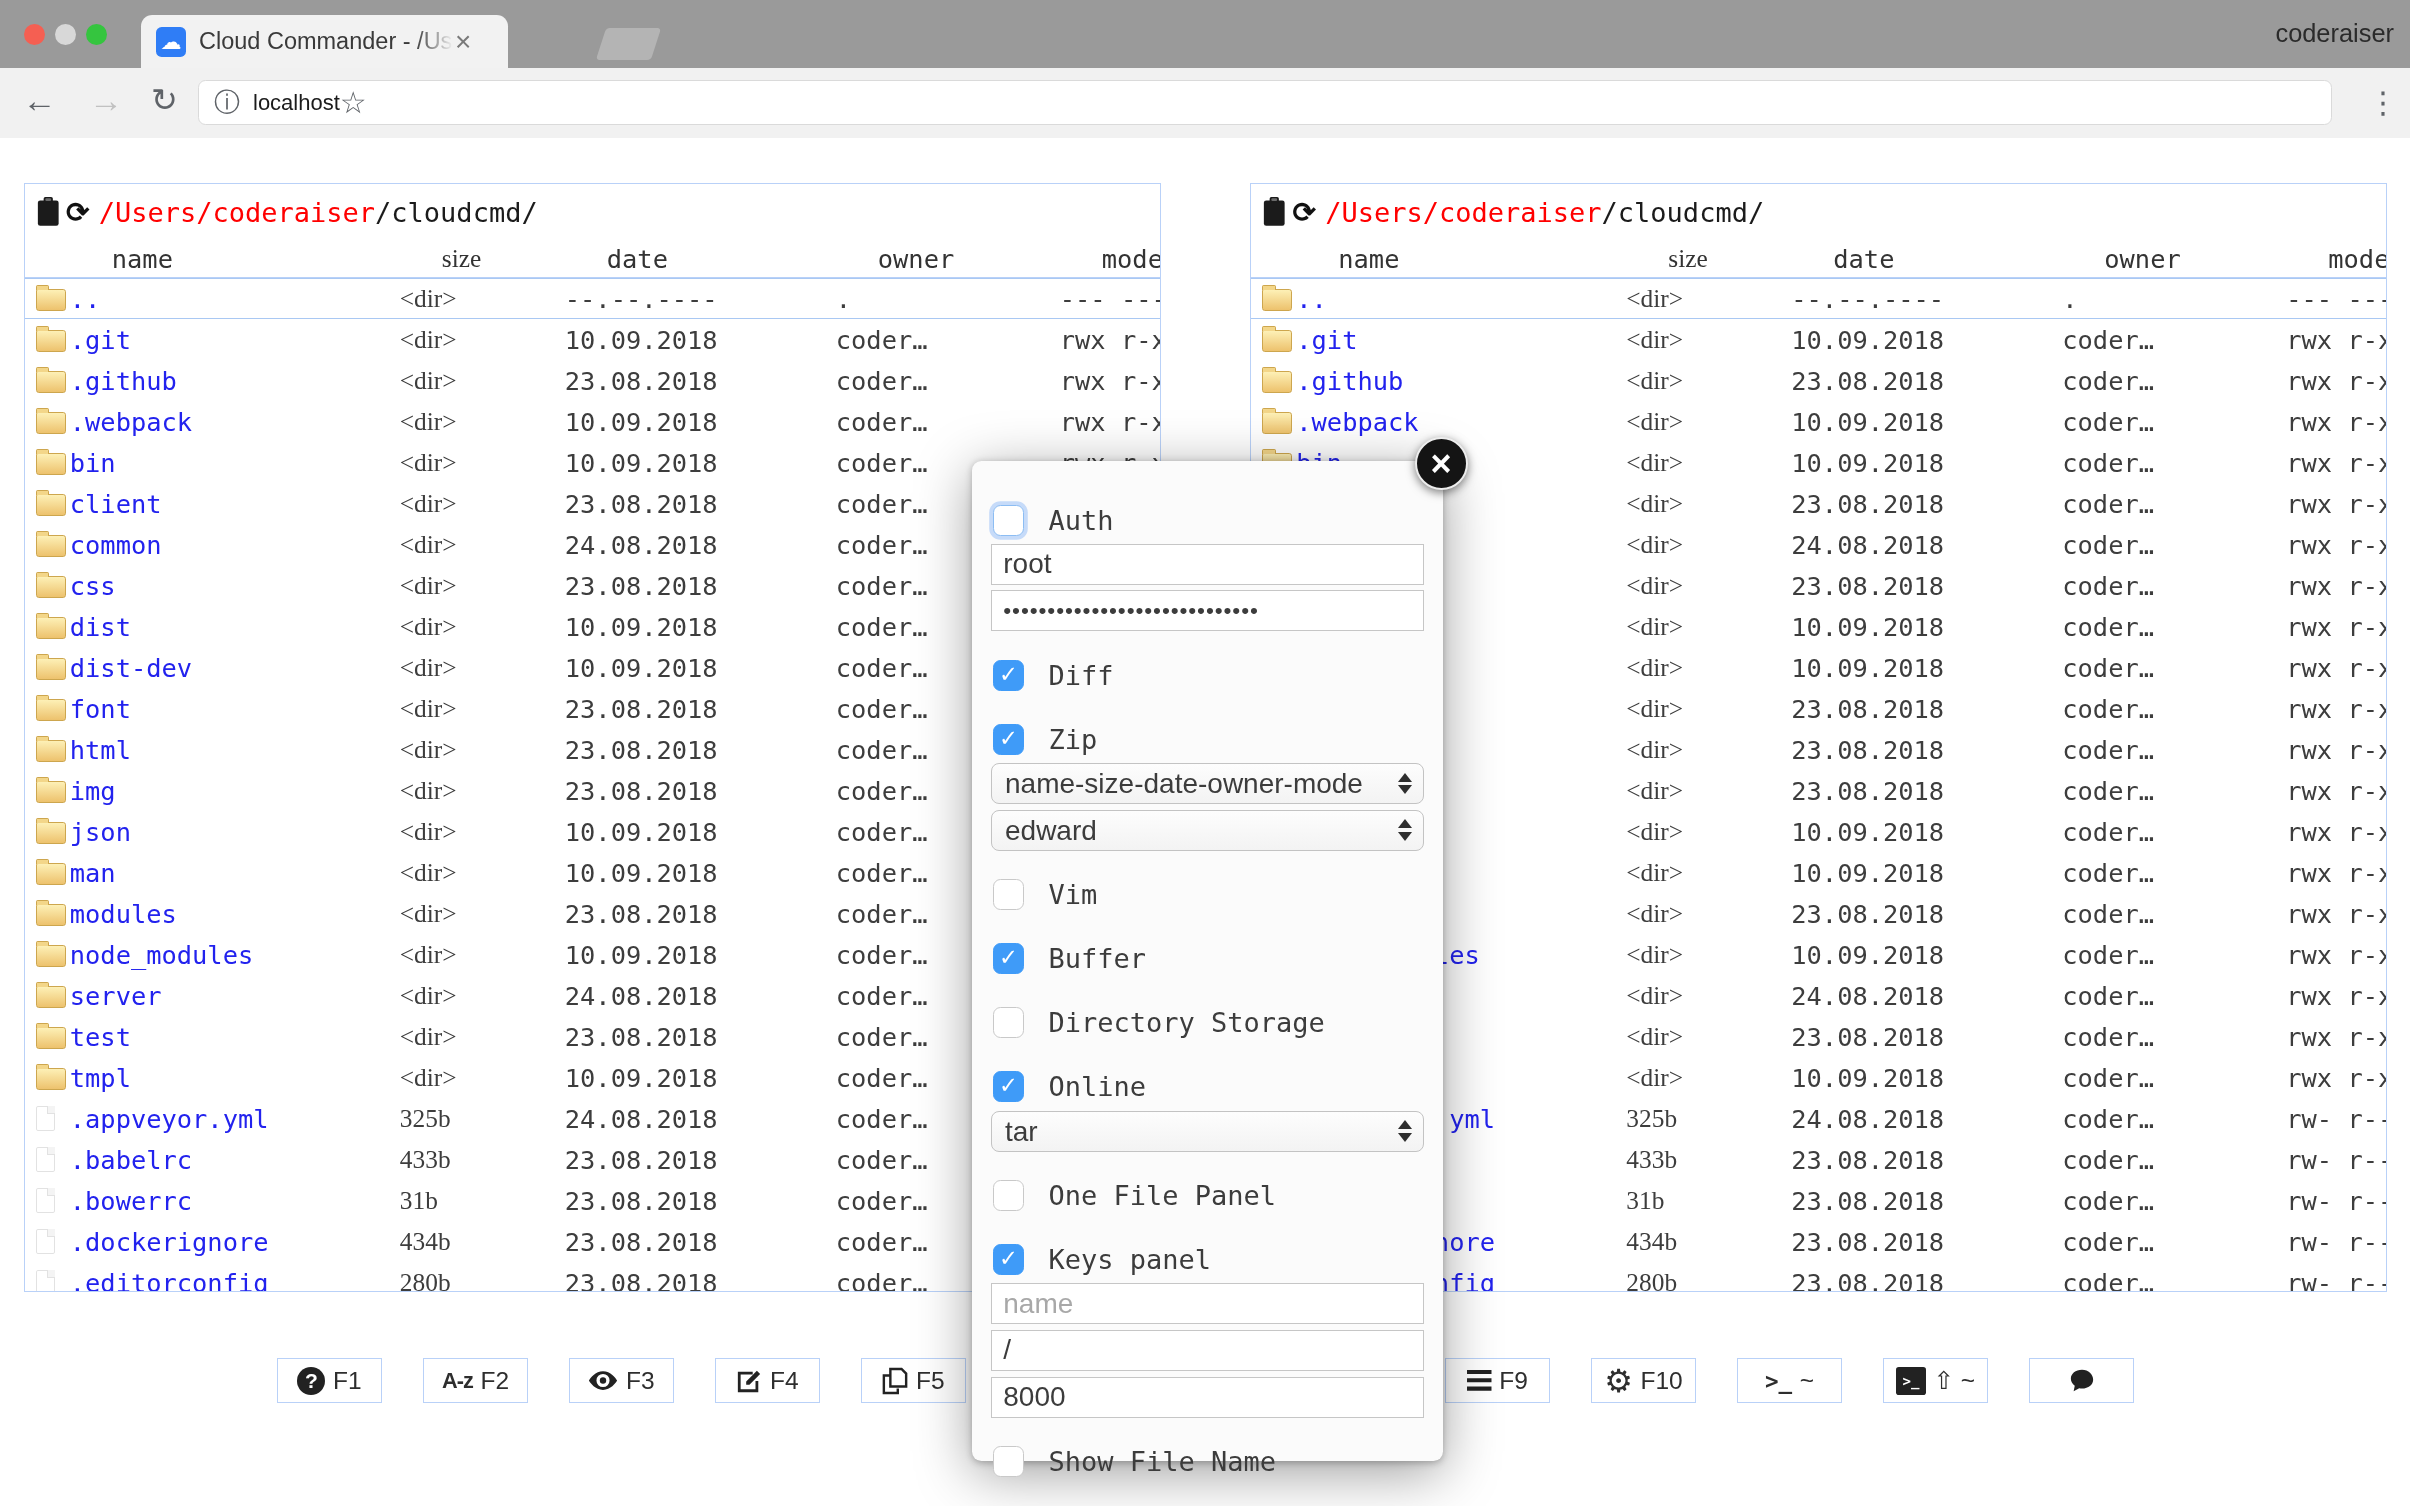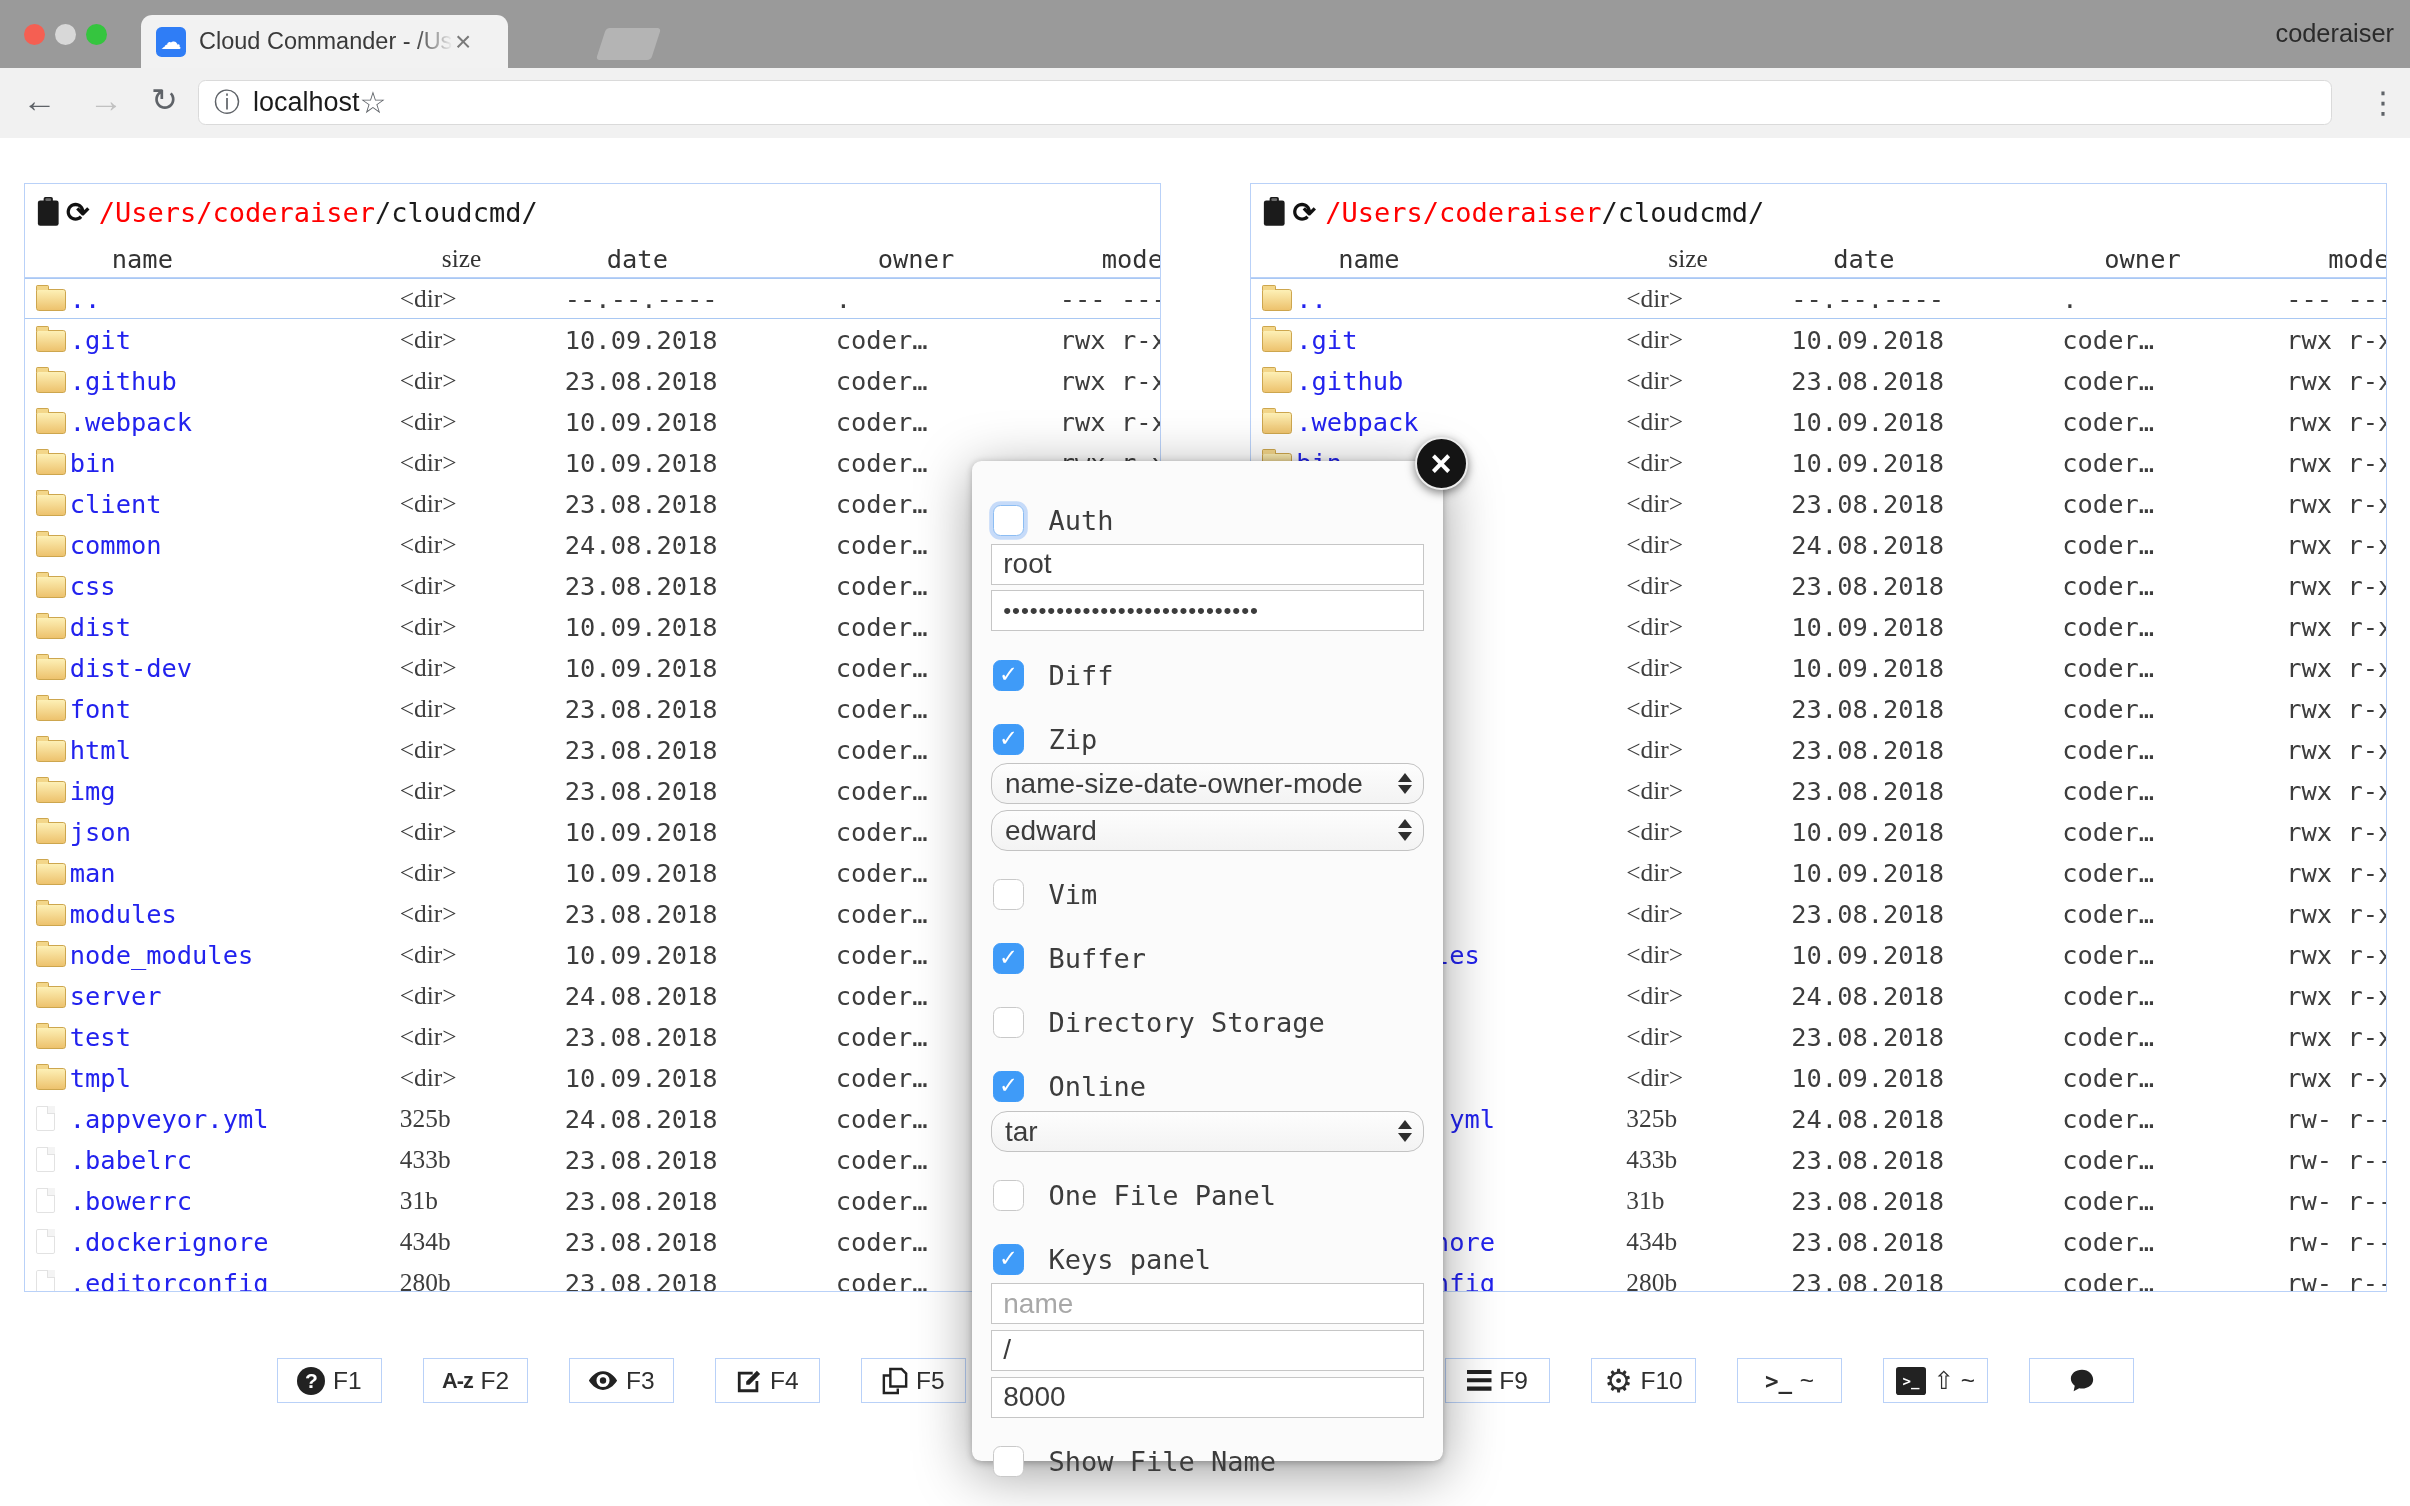--- a/index.html
+++ b/index.html
@@ -18,21 +18,21 @@
   .tab-title{font-size:23.5px;color:#3a3a3a;margin-left:13px;white-space:nowrap;overflow:hidden;width:254px;-webkit-mask-image:linear-gradient(90deg,#000 85%,transparent);mask-image:linear-gradient(90deg,#000 85%,transparent);}
   .tab-close{font-size:28px;color:#7a7a7a;margin-left:1.9px;line-height:28px;}
   .newtab{position:absolute;left:601px;top:28px;width:55px;height:32px;background:#b4b4b4;transform:skewX(-18deg);border-radius:3.8px;}
   .toolbar{position:absolute;left:0;top:68px;width:2411px;height:71px;background:#f1f1f1;border-bottom:0.9px solid #cfcfcf;box-sizing:border-box;}
   .nav-ic{position:absolute;top:13px;font-size:34px;color:#5f6368;}
   .nav-back{left:22.6px;}
   .nav-fwd{left:89px;color:#c1c1c1;}
   .nav-reload{left:151px;font-size:32px;}
   .urlbar{position:absolute;left:198px;top:12.2px;width:2134px;height:45px;background:#fff;border:0.9px solid #dadada;border-radius:7.5px;box-sizing:border-box;display:flex;align-items:center;padding:0 15px;}
   .info-ic{font-size:26px;color:#5f6368;margin-right:13px;}
-  .url-host{font-size:27px;color:#1b1b1b;}
+  .url-host{font-size:22px;color:#1b1b1b;}
   .url-rest{font-size:27px;color:#7d7d7d;flex:1;white-space:nowrap;overflow:hidden;}
   .star-ic{font-size:30px;color:#5f6368;}
   .menu-ic{position:absolute;right:13px;top:17px;font-size:30px;color:#5f6368;letter-spacing:0;}
 
   
   .page{position:absolute;left:0;top:138px;width:2411px;height:1368px;background:#fff;}
   .panel{position:absolute;top:45px;width:1137px;height:1109px;border:0.9px solid #b9d1f8;box-sizing:border-box;overflow:hidden;background:#fff;font-family:"DejaVu Sans Mono",monospace;}
   .panel.left{left:23.5px;}
   .panel.right{left:1250px;}
   .ppath{height:56px;display:flex;align-items:center;padding-left:11.3px;font-size:27px;}
@@ -63,21 +63,21 @@
   .dialog{position:absolute;left:972px;top:323px;width:471px;height:1000px;background:#fbfbfb;border-radius:9.4px;box-shadow:0 11.3px 56px rgba(0,0,0,.38),0 1.9px 7.5px rgba(0,0,0,.25);z-index:20;box-sizing:border-box;padding:15px 19px;}
   .dlg-close{position:absolute;top:-24.5px;right:-24.5px;width:53px;height:53px;border-radius:50%;background:#141414;border:2.8px solid #ededed;box-shadow:0 2.8px 9.4px rgba(0,0,0,.5);color:#fff;font-size:36px;font-weight:bold;text-align:center;line-height:49px;box-sizing:border-box;z-index:21;}
   .cfg-row{display:flex;align-items:center;height:40px;margin-bottom:3.8px;margin-top:24px;}
   .cbx{width:31px;height:31px;border-radius:7.5px;background:#fff;border:1.9px solid #c9c9c9;box-sizing:border-box;margin-left:1.9px;color:#fff;font-size:22.6px;line-height:27px;text-align:center;flex:0 0 31px;}
   .cbx.on{background:#3f9bf8;border-color:#3f9bf8;}
   .cbx.halo{border-color:#8cbdf3;box-shadow:0 0 0 3.8px rgba(100,160,245,.35);}
   .cfg-label{margin-left:24.5px;font-family:"DejaVu Sans Mono",monospace;font-size:27px;color:#3c3c3c;white-space:nowrap;}
   .cfg-input{width:433px;height:41px;margin:2.8px 0 5.6px 0;border:0.9px solid #c6c6c6;background:#fff;box-sizing:border-box;font-size:28px;color:#3c3c3c;padding:0 11.3px;font-family:"Liberation Sans",sans-serif;display:block;}
   .cfg-input::placeholder{color:#a8a8a8;}
   .cfg-input.pwd{letter-spacing:0.9px;font-size:22.6px;}
-  .cfg-select{position:relative;width:433px;height:41px;margin:2.8px 0 5.6px 0;border:0.9px solid #c3c3c3;border-radius:16px;background:linear-gradient(#fdfdfd,#f3f3f3);box-sizing:border-box;font-size:28px;color:#3c3c3c;line-height:40px;padding:0 41px 0 13px;white-space:nowrap;overflow:hidden;}
+  .cfg-select{position:relative;width:433px;height:41px;margin:2.8px 0 5.6px 0;border:0.9px solid #c3c3c3;border-radius:8px;background:linear-gradient(#fdfdfd,#f3f3f3);box-sizing:border-box;font-size:28px;color:#3c3c3c;line-height:40px;padding:0 41px 0 13px;white-space:nowrap;overflow:hidden;}
   .sel-arrows{position:absolute;right:11.3px;top:50%;transform:translateY(-50%);display:flex;flex-direction:column;gap:3.8px;}
   .sel-arrows i{display:block;width:0;height:0;border-left:7.5px solid transparent;border-right:7.5px solid transparent;}
   .sel-arrows .up{border-bottom:9.4px solid #2e2e2e;}
   .sel-arrows .down{border-top:9.4px solid #2e2e2e;}
 
   
   .fnbar{position:absolute;left:0;top:1220px;width:2411px;display:flex;justify-content:center;gap:41px;}
   .fnbtn{width:105px;height:45px;background:#fff;border:0.9px solid #b9d1f8;box-sizing:border-box;display:flex;align-items:center;justify-content:center;gap:7.5px;color:#2e2e2e;font-size:24.5px;}
   .fnbtn svg{display:block;}
   .ic-help{width:28px;height:28px;border-radius:50%;background:#222;color:#fff;font-size:21px;font-weight:bold;text-align:center;line-height:28px;}

